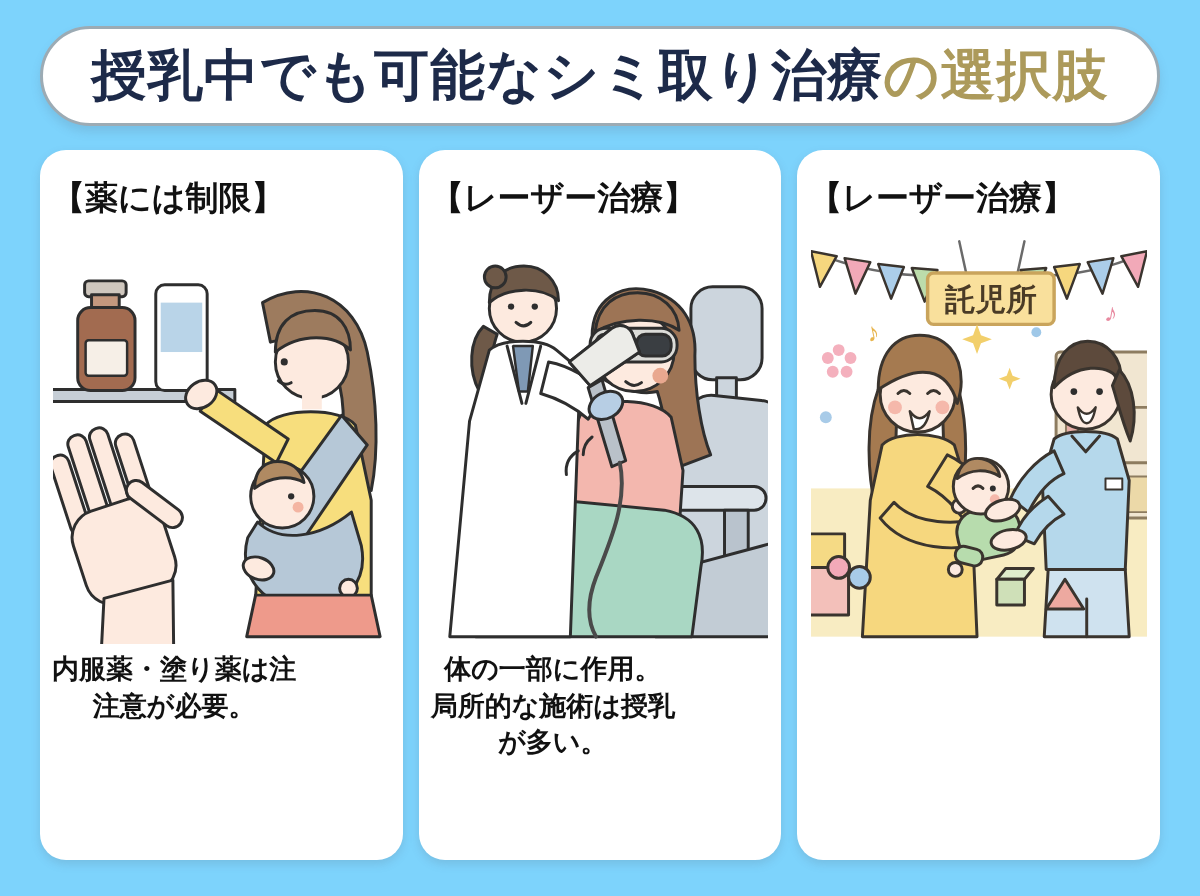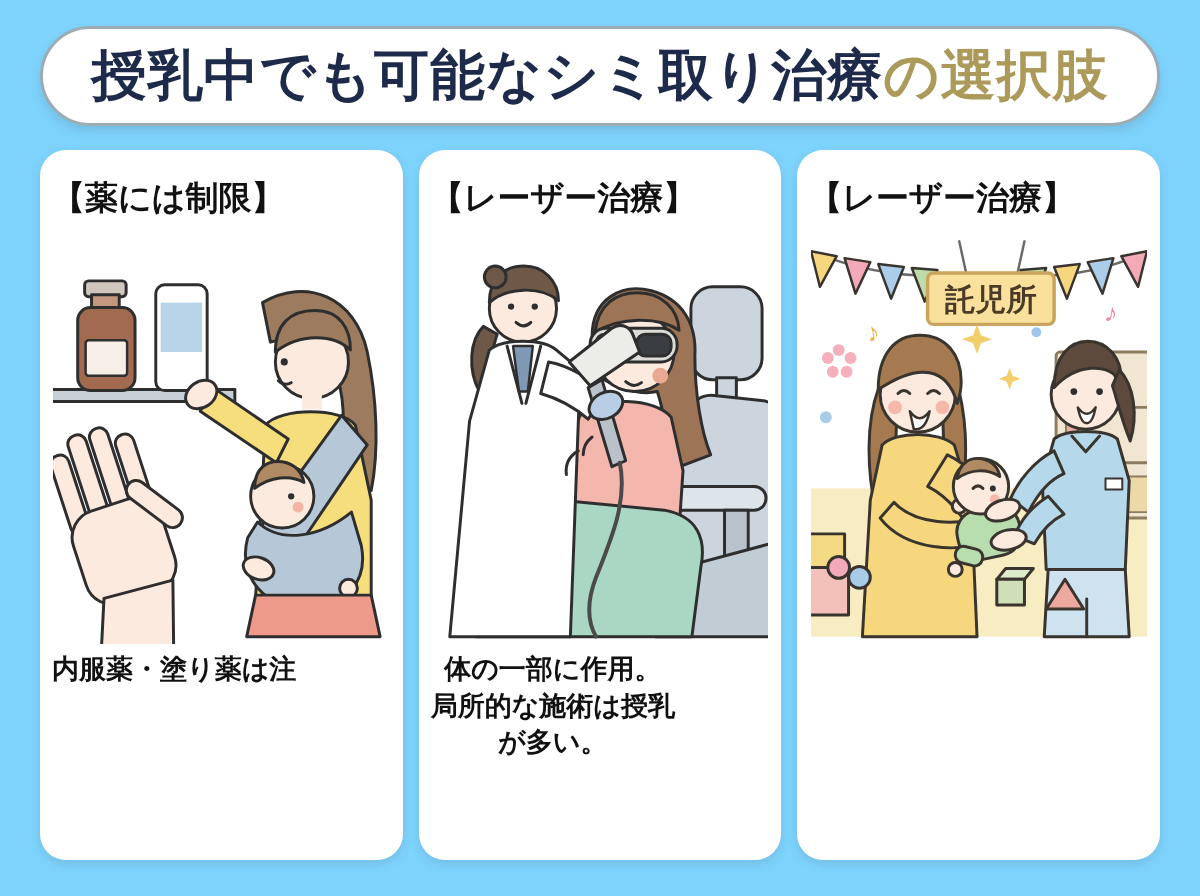--- a/index.html
+++ b/index.html
@@ -110,20 +110,21 @@
               <rect x="99" y="200" width="19" height="84" rx="9" fill="#fdeadf"></rect>
               <rect x="27" y="264" width="94" height="98" rx="28" fill="#fdeadf"></rect>
               <rect x="108" y="244" width="20" height="66" rx="10" transform="rotate(-35 118 277)" fill="#fdeadf"></rect>
               <path d="M 40,352 L 112,356 L 92,420 L 14,420 Z" fill="#fdeadf"></path>
             </g>
           </g>
         </svg>
       </div>
       <p class="caption">
         <span>内服薬・塗り薬は注</span>
+        <span>注意が必要。</span>
       </p>
     </section>
 
     <section class="card">
       <h2>【レーザー治療】</h2>
       <div class="illo">
         <svg viewBox="0 0 340 400" aria-hidden="true">
           <g stroke="#2e2e2e" stroke-width="3" stroke-linejoin="round" stroke-linecap="round">
 
             <g>

